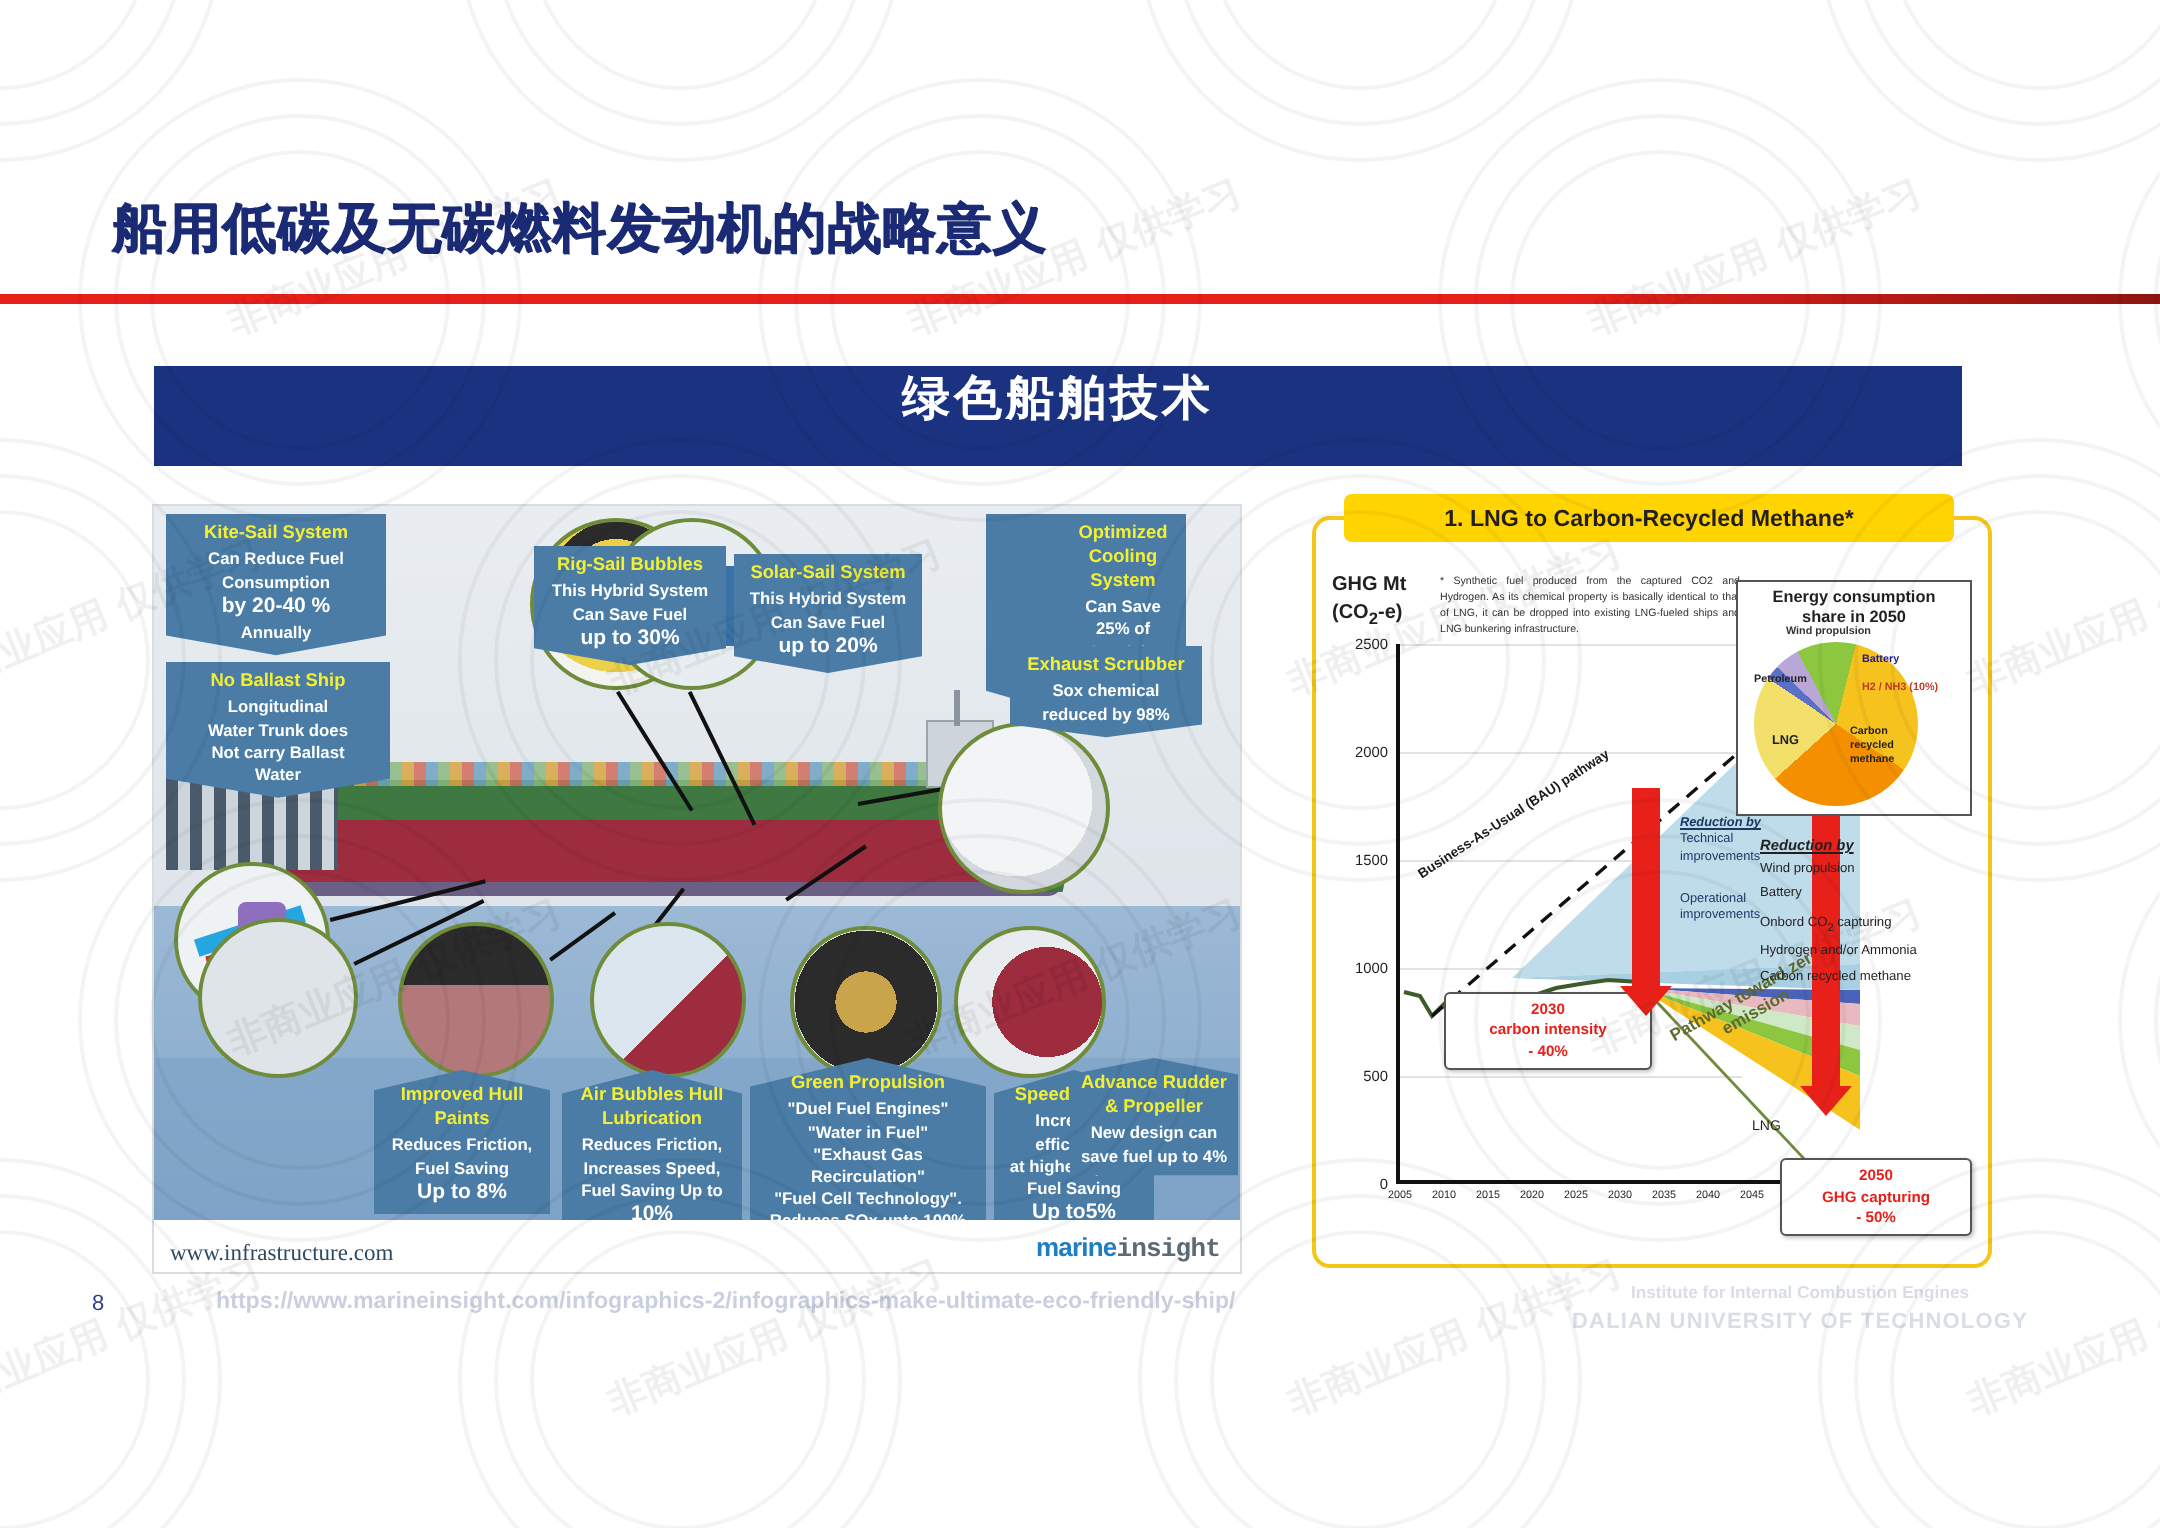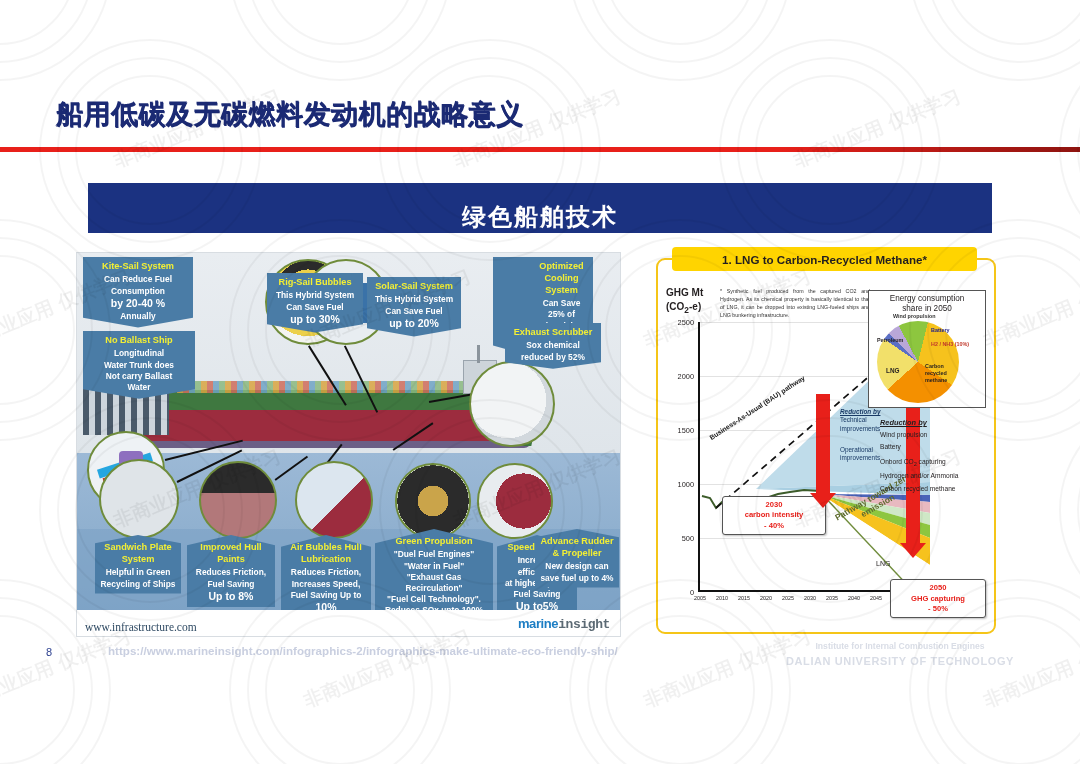--- a/index.html
+++ b/index.html
@@ -33,22 +33,22 @@
     z-index: 10;
   }
   #title-rule {
     position: absolute; left: 0; top: 147px; width: 1080px; height: 5px;
     background: linear-gradient(to right, #e8201a 0%, #e8201a 72%, #8e1410 100%);
     z-index: 10;
   }
 
   
   #green-ship-banner {
-    position: absolute; left: 88px; top: 183px; width: 904px; height: 50px;
-    background: #1b3281; display: flex; align-items: flex-end; justify-content: center;
+    position: absolute; left: 77px; top: 183px; width: 904px; height: 50px;
+    background: #1b3281; display: flex; align-items: flex-start; justify-content: center;
     z-index: 10;
   }
   #green-ship-banner .btxt {
     color: #fff; font-size: 24px; font-weight: 700; letter-spacing: 2px;
     font-family: "DejaVu Sans", sans-serif;
   }
 
   
   #infographic {
     position: absolute; left: 76px; top: 252px; width: 545px; height: 385px;
@@ -171,21 +171,21 @@
     box-shadow:1px 1px 2px rgba(0,0,0,.25);
   }
   .redarrow { position:absolute; width:14px; background:#e8201a; }
   .redarrow::after { content:""; position:absolute; left:-6px; bottom:-14px;
     border-left:13px solid transparent; border-right:13px solid transparent;
     border-top:15px solid #e8201a; }
 
   
   #pie-panel { position:absolute; right:8px; top:30px; width:118px; height:118px;
     background:#fff; border:1px solid #555; }
-  #pie-title { text-align:center; font-size:8.2px; font-weight:400; color:#231f20;
+  #pie-title { text-align:center; font-size:8.2px; font-weight:700; color:#231f20;
     line-height:1.2; padding-top:3px; }
   #pie { position:absolute; left:8px; top:30px; width:82px; height:82px; border-radius:50%;
     background: conic-gradient(from -90deg,
       #f2e06a 0deg 34deg,
       #5b6fc4 34deg 44deg,
       #b9a7d8 44deg 62deg,
       #8dc63f 62deg 104deg,
       #f6c21d 104deg 214deg,
       #f49000 214deg 318deg,
       #f2e06a 318deg 360deg); }
@@ -358,28 +358,23 @@
   <div class="lbl" style="left:416px;top:4px;width:100px;padding-left:42px;">
     <span class="h">Optimized Cooling System</span>
     <span>Can Save 25% of</span><br>
     <span>electricity,</span><br>
     <span>Fuel Saving 34.9%</span>
   </div>
 
   <div class="lbl" style="left:428px;top:70px;width:96px;">
     <span class="h">Exhaust Scrubber</span>
     <span>Sox chemical</span><br>
-    <span>reduced by 52%</span>
-  </div>
-
-  <div class="lbl up" style="left:18px;top:282px;width:86px;">
-    <span class="h">Sandwich Plate System</span>
-    <span>Helpful in Green</span><br>
-    <span>Recycling of Ships</span>
-  </div>
+    <span>reduced by 98%</span>
+  </div>
+
 
   <div class="lbl up" style="left:110px;top:282px;width:88px;">
     <span class="h">Improved Hull Paints</span>
     <span>Reduces Friction,</span><br>
     <span>Fuel Saving</span><br>
     <span class="big">Up to 8%</span>
   </div>
 
   <div class="lbl up" style="left:204px;top:282px;width:90px;">
     <span class="h">Air Bubbles Hull Lubrication</span>

